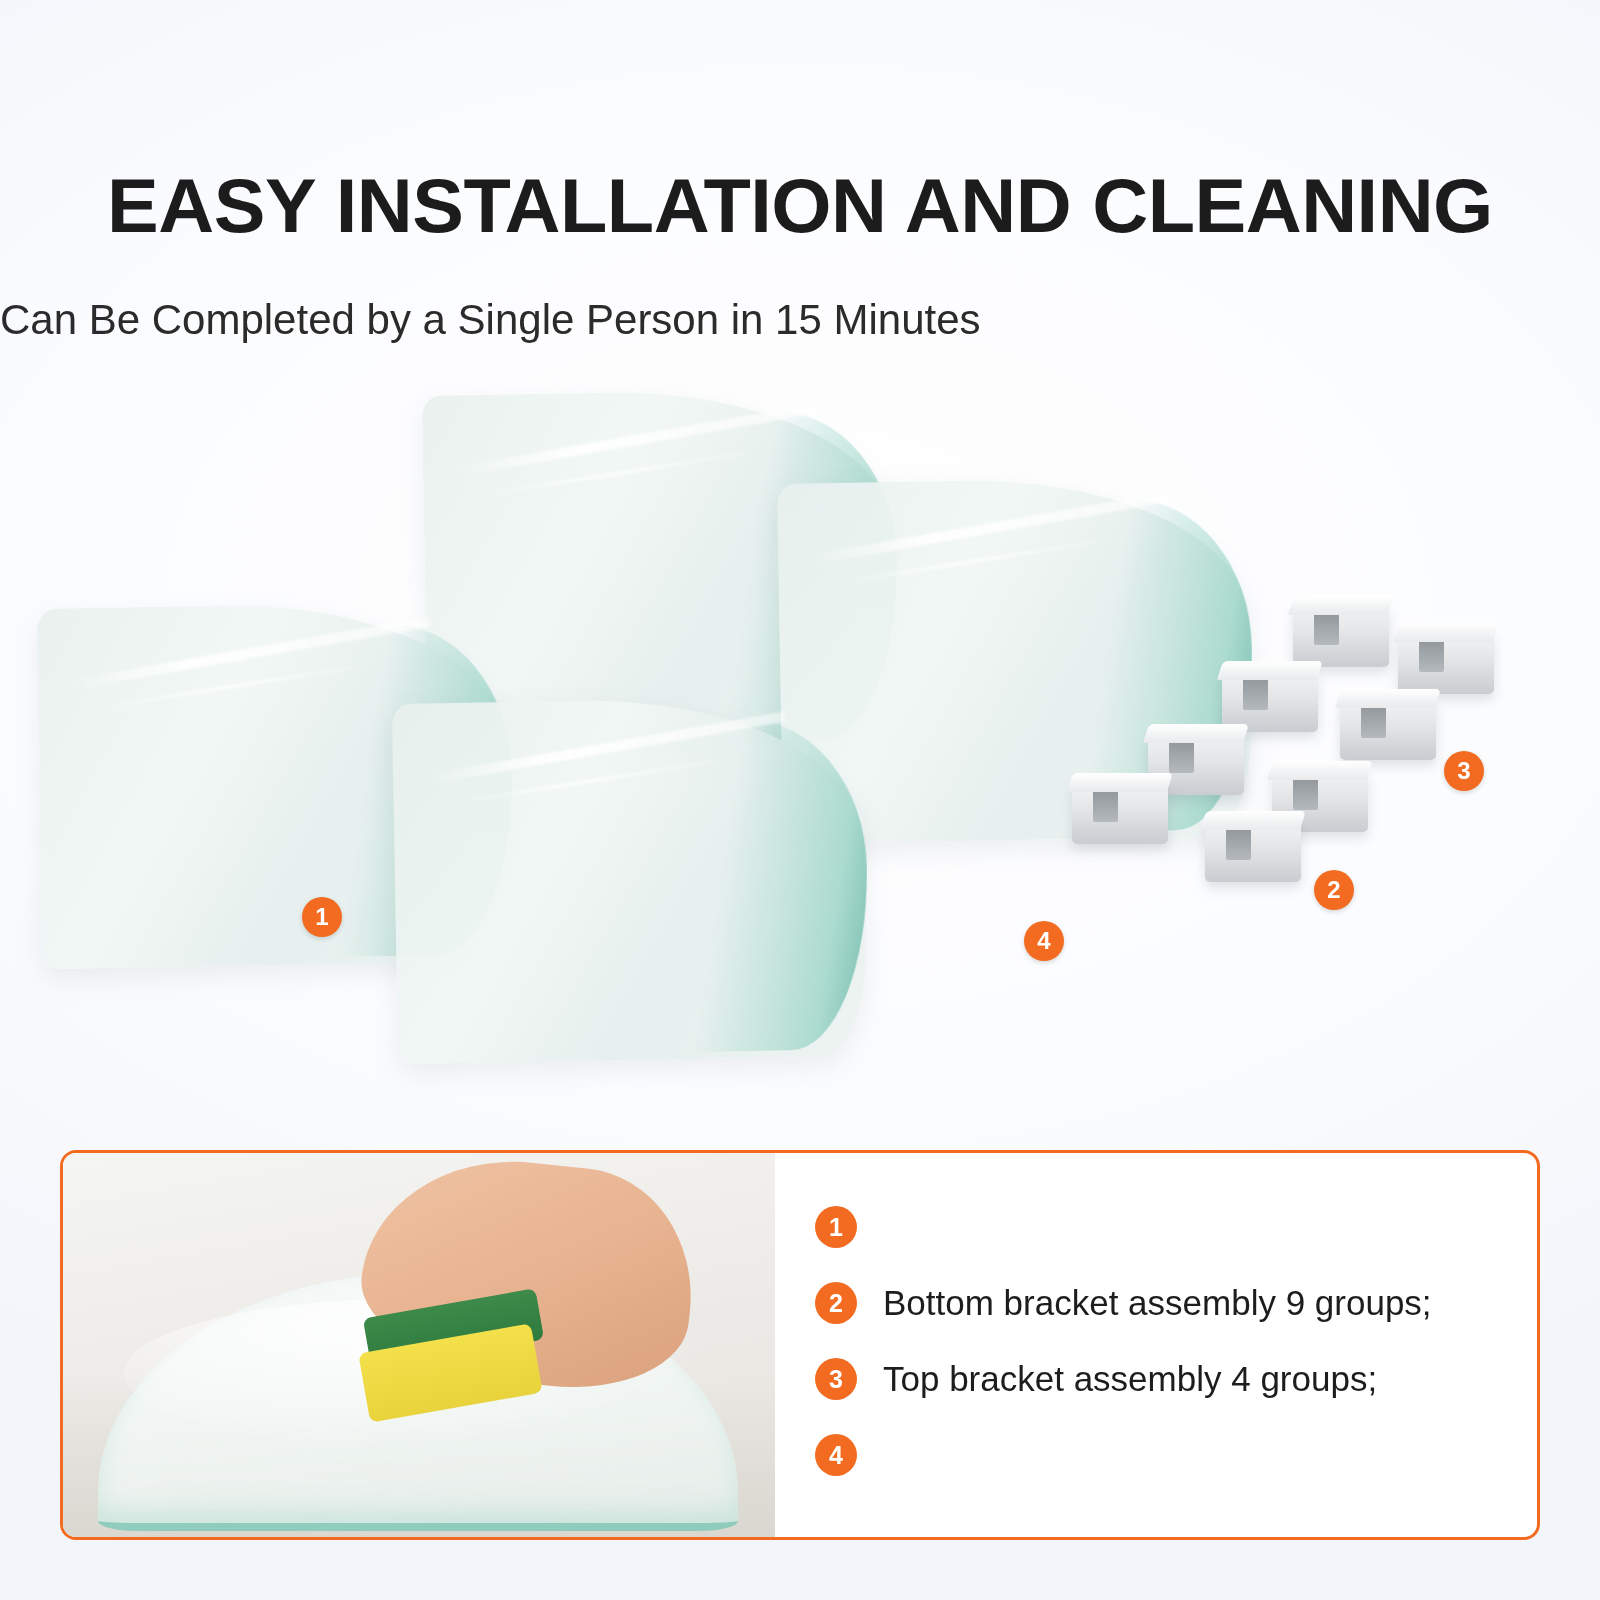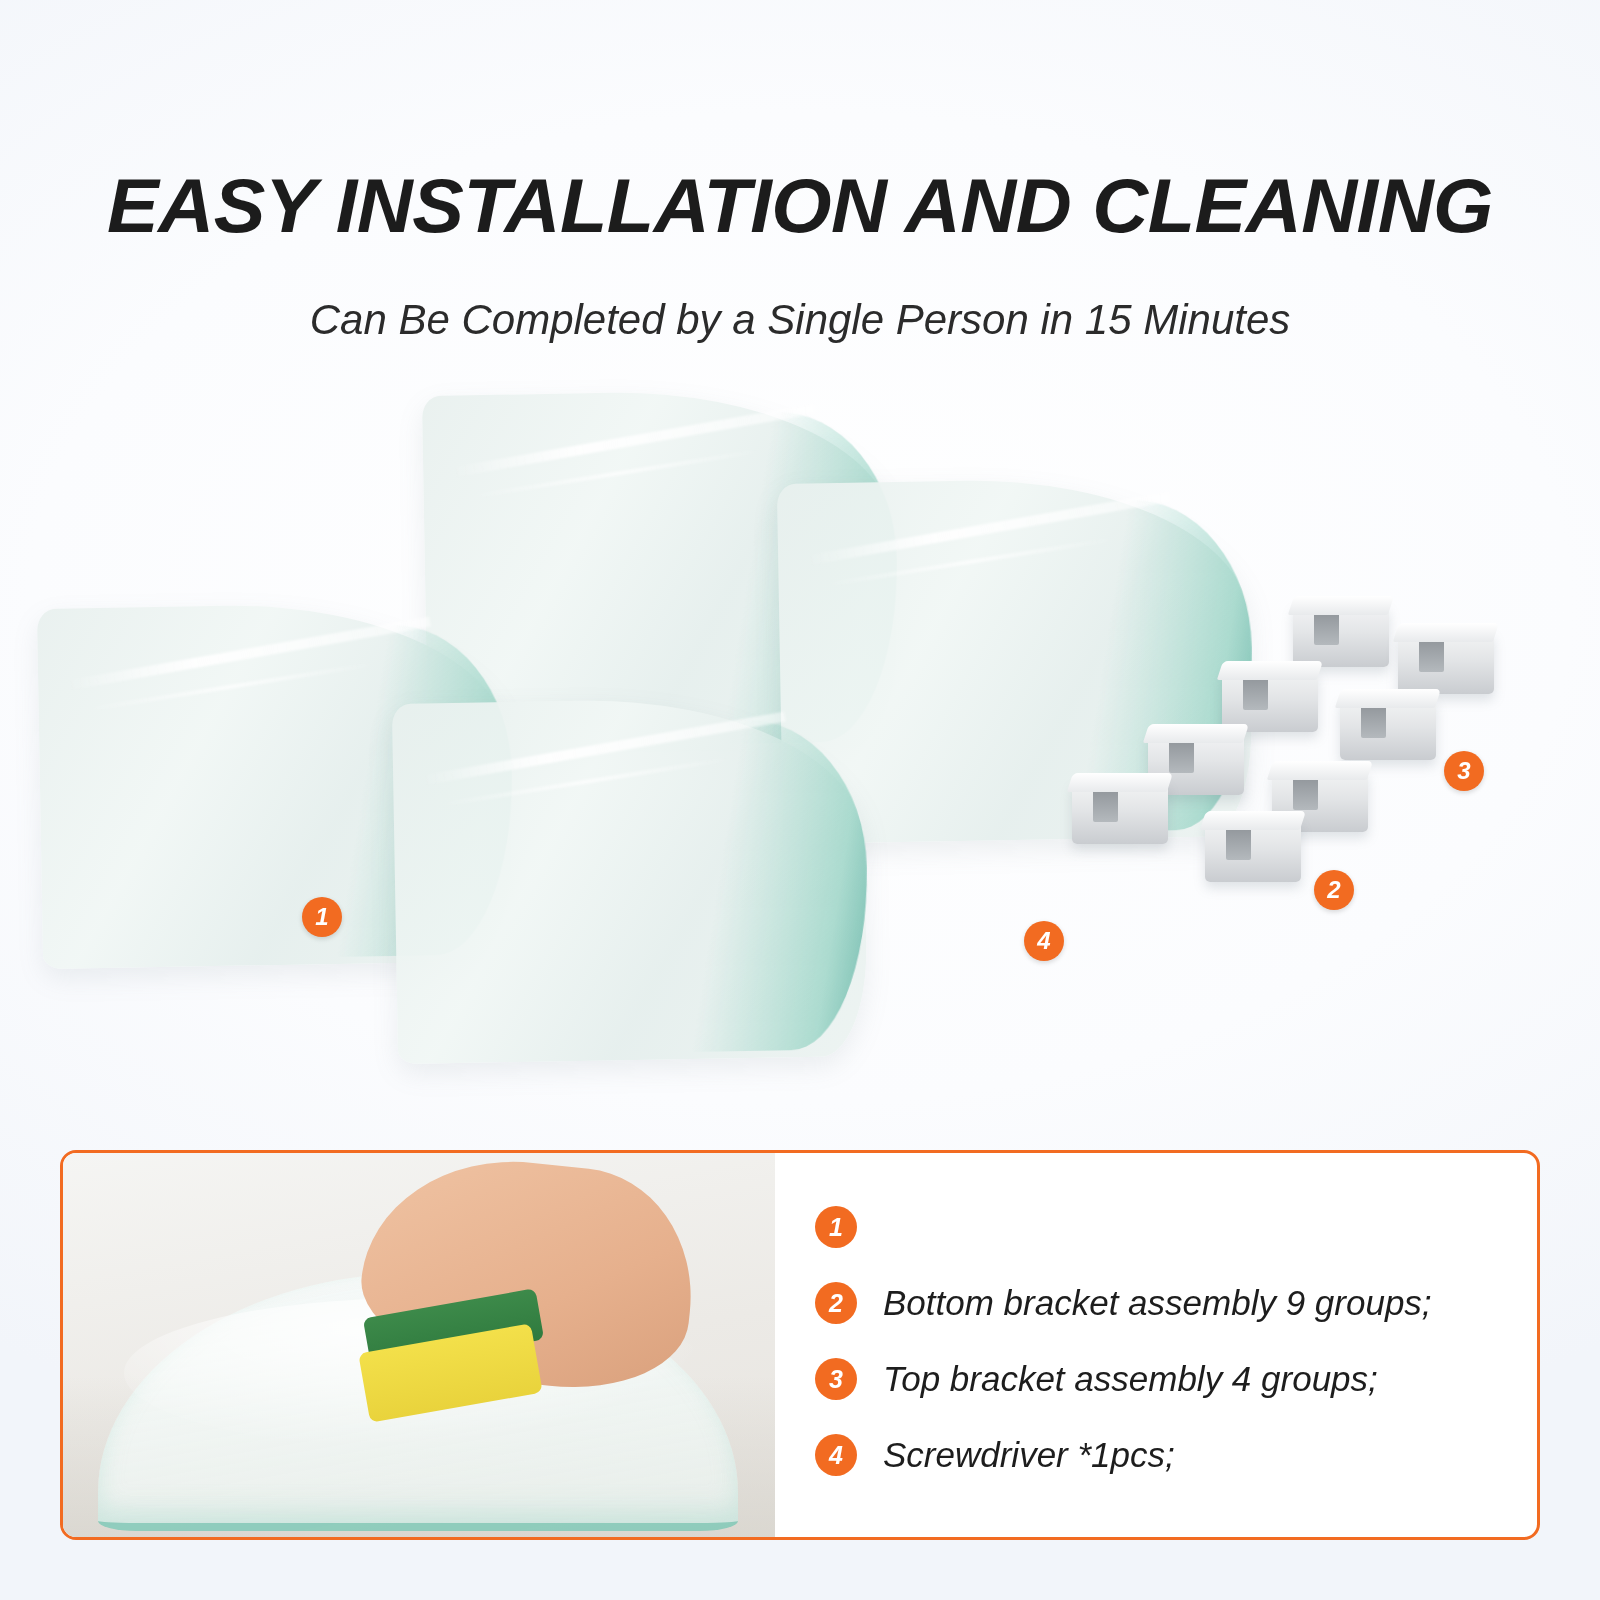--- a/index.html
+++ b/index.html
@@ -12,21 +12,20 @@
     height: 1600px;
     font-family: "Liberation Sans", sans-serif;
     position: relative;
     overflow: hidden;
   }
   .page {
     position: absolute;
     inset: 0;
     background:
       radial-gradient(ellipse 1400px 900px at 50% 38%, #ffffff 0%, #fbfcfe 55%, #f2f5fa 100%);
-    font-style: italic;
   }
   
   .headline {
     position: absolute;
     top: 168px;
     left: 0;
     width: 1600px;
     text-align: center;
     font-size: 76px;
     line-height: 1.0;
@@ -34,21 +33,20 @@
     letter-spacing: -0.5px;
     color: #1c1c1c;
     font-family: "Liberation Sans", sans-serif;
     transform: scaleX(1.02);
   }
   .subhead {
     position: absolute;
     top: 296px;
     left: 0;
     width: 1600px;
-    text-align: center;
     font-size: 42px;
     color: #2b2b2b;
     font-weight: normal;
   }
 
   
   .scene {
     position: absolute;
     top: 370px;
     left: 0;
@@ -403,18 +401,17 @@
       <div class="legend-row">
         <div class="legend-badge">
           <span>3</span>
         </div>
         <div class="legend-text">Top bracket assembly 4 groups;</div>
       </div>
       <div class="legend-row">
         <div class="legend-badge">
           <span>4</span>
         </div>
-        <div class="legend-text">Screwdriver *1pcs;</div>
       </div>
     </div>
   </div>
 
 </div>
 
 </body></html>

